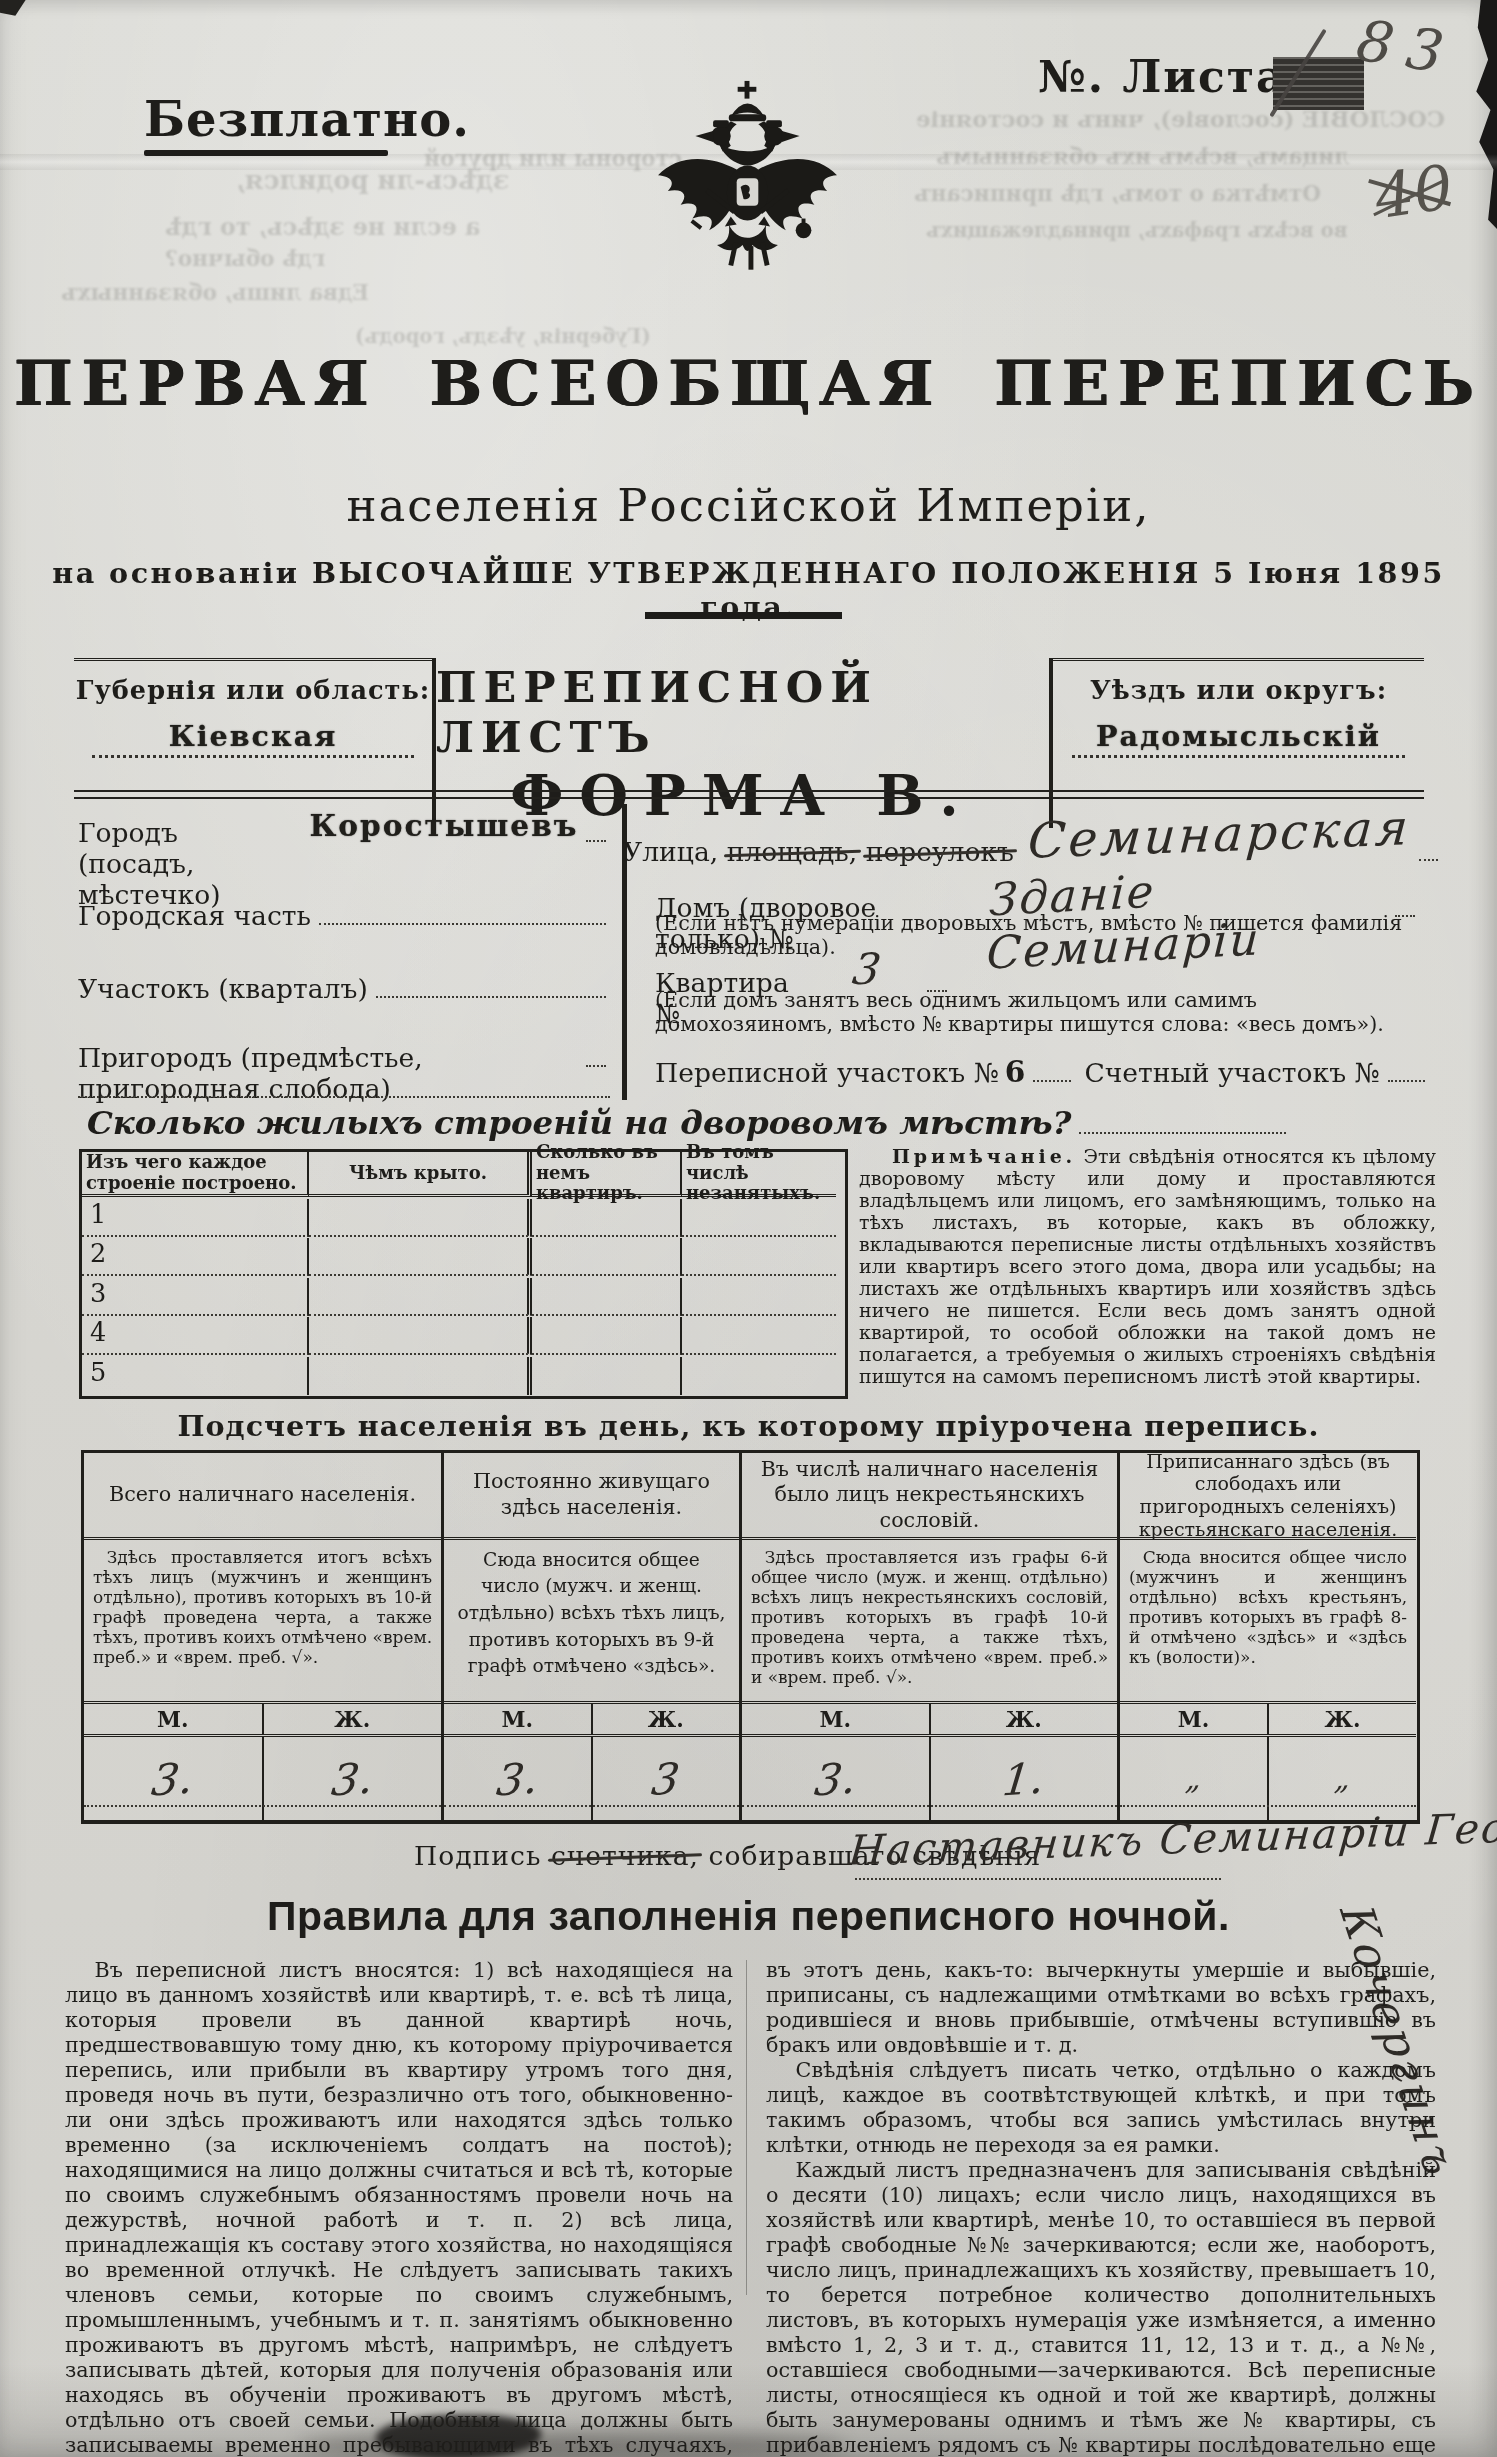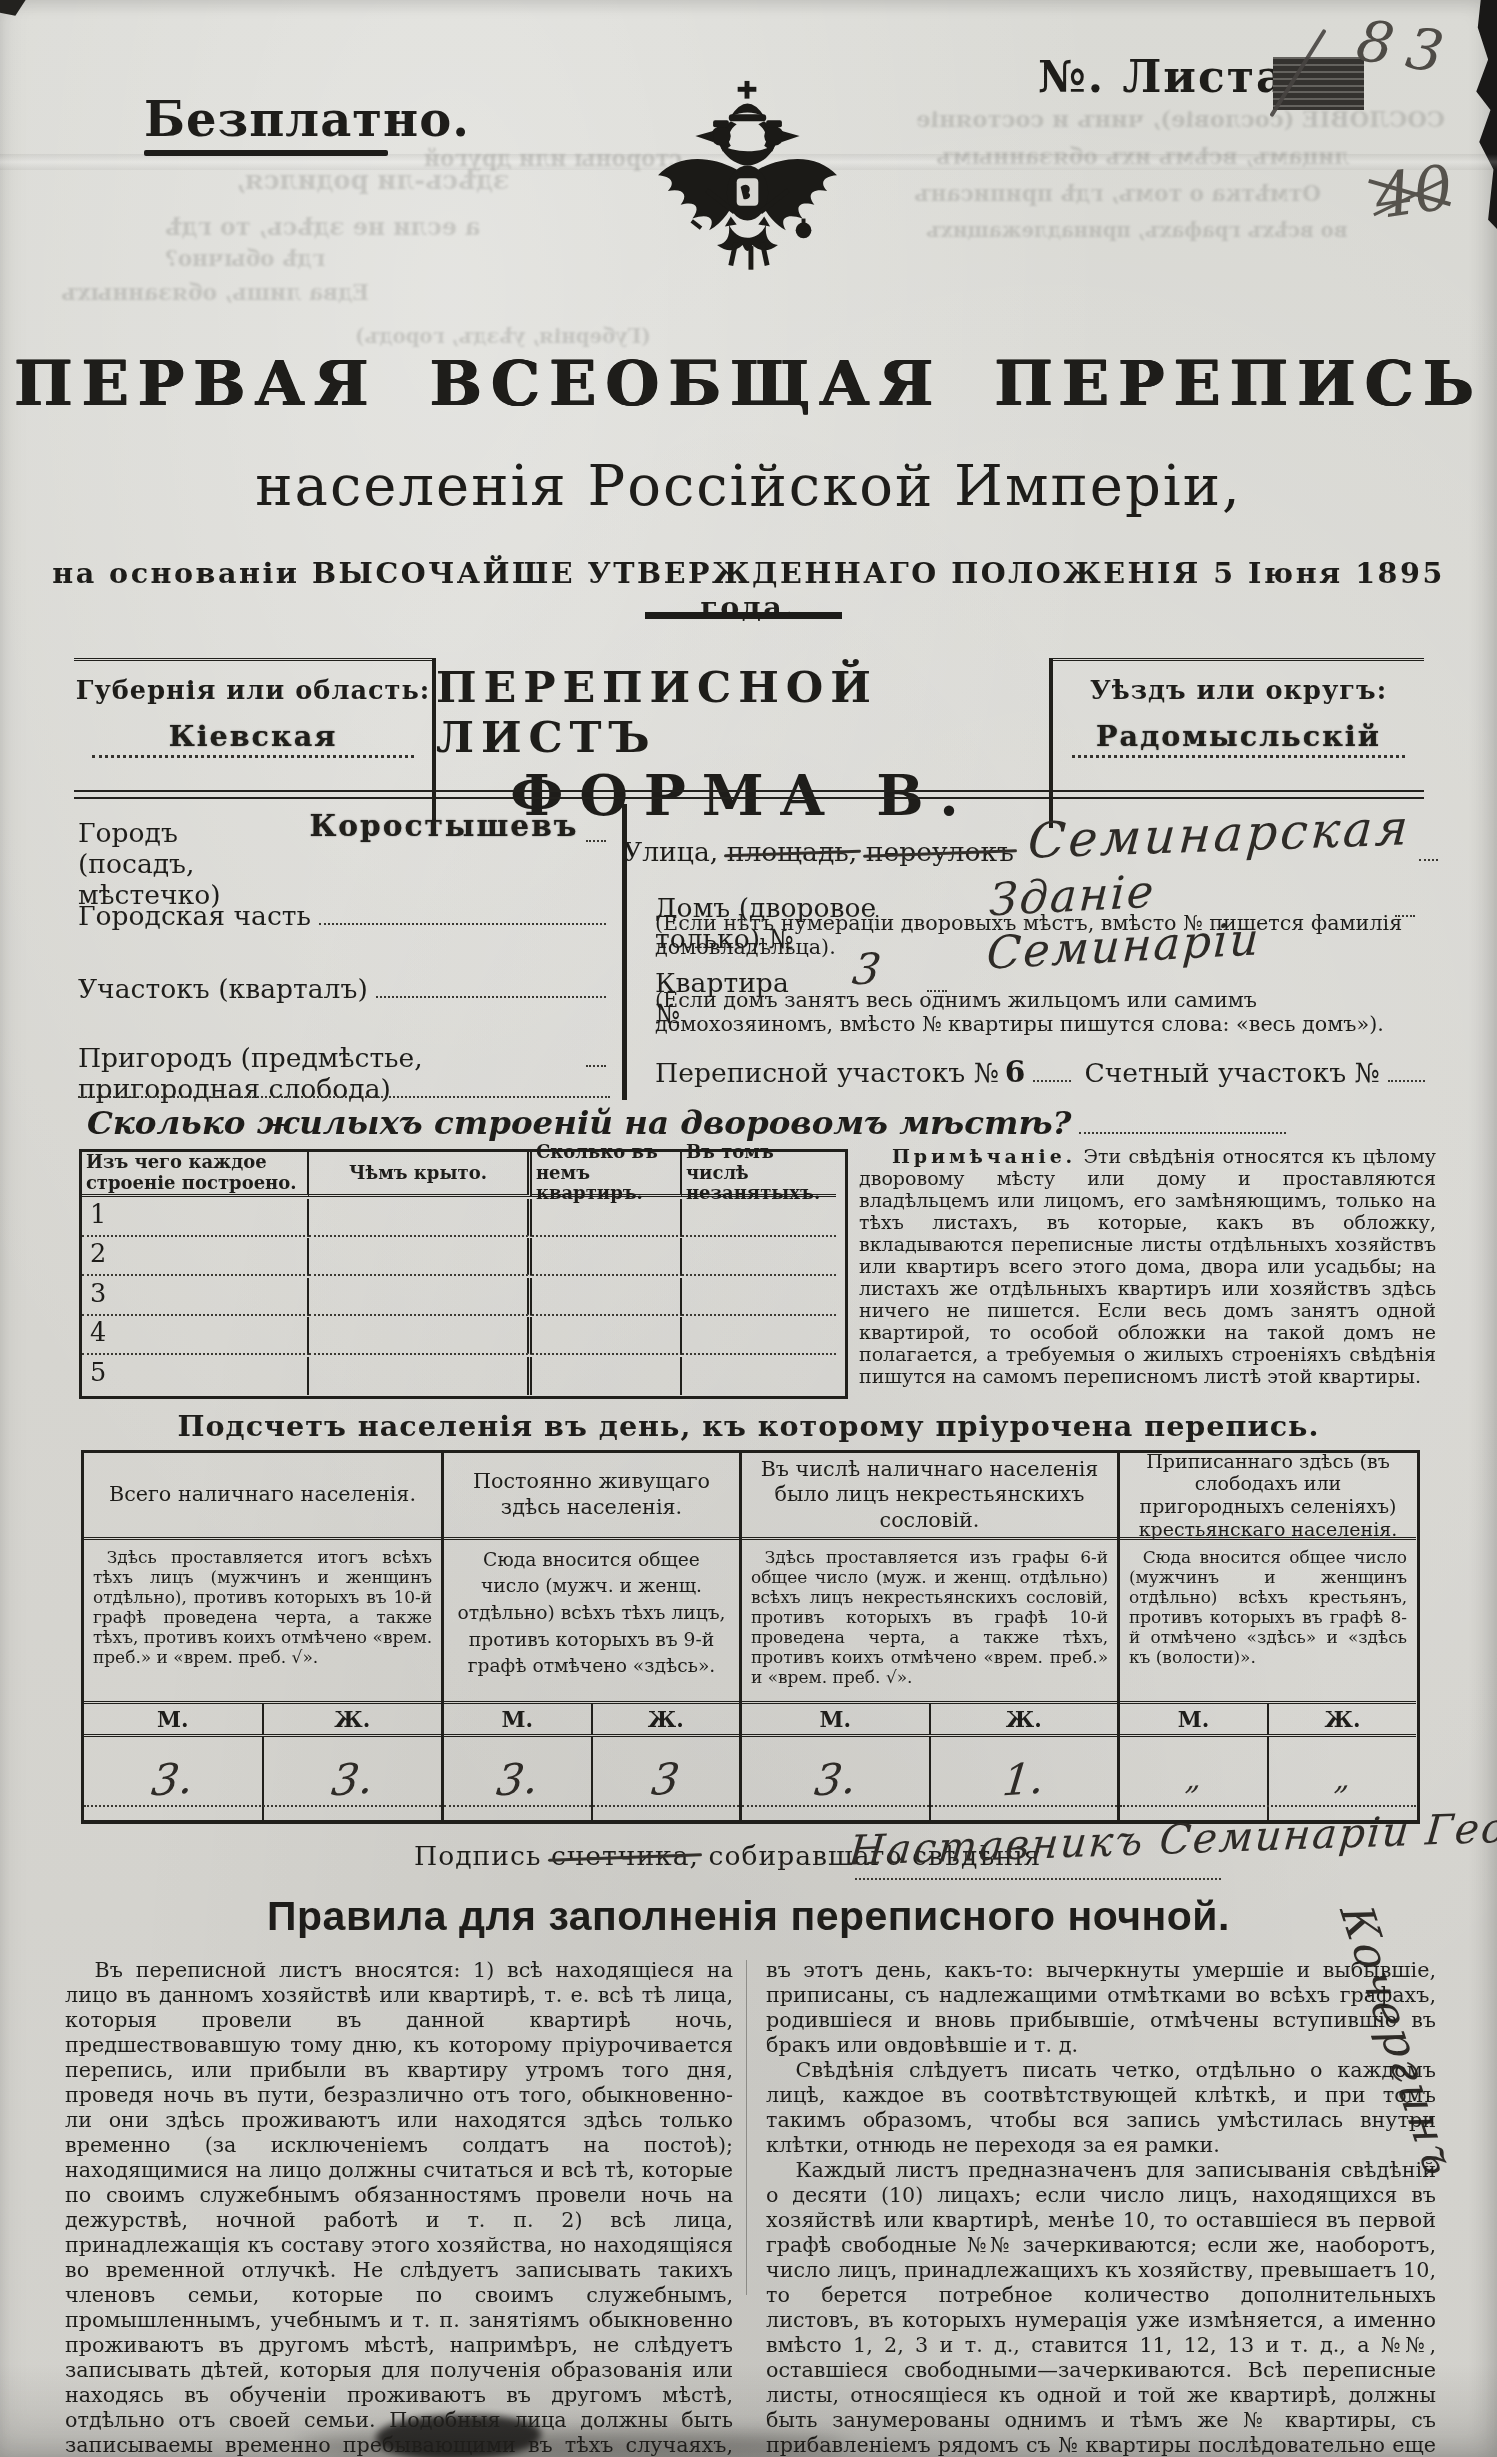--- a/index.html
+++ b/index.html
@@ -29,21 +29,21 @@
   #sheet-box{left:1273px; top:57px; width:91px; height:53px; background:#34322f;
     background-image:repeating-linear-gradient(180deg, rgba(190,188,182,0.35) 0 2px, transparent 2px 6.9px);}
   #sheet-slash{left:1296px; top:21.7px; width:3.9px; height:102px; background:#474441; transform:rotate(32deg); border-radius:2px; opacity:.9;}
   #pencil-83{left:1357px; top:13.8px; font-size:57px; color:#4e4b46; transform:rotate(9deg); letter-spacing:13.8px; font-style:italic;}
   #pencil-40{left:1375px; top:156px; font-size:61px; color:#56534d; transform:rotate(-8deg); font-style:italic;}
   #pencil-40 .x1{position:absolute; left:-7.9px; top:48%; width:110%; height:3.9px; background:#56534d; transform:rotate(24deg);}
   #pencil-40 .x2{position:absolute; left:-5.9px; top:55%; width:105%; height:3px; background:#56534d; transform:rotate(-18deg);}
   
   #title1{left:0; top:347px; width:100%; font-size:62px; font-weight:bold; letter-spacing:8.9px; word-spacing:21.7px;
           text-shadow:0.6px 0 currentColor, -0.6px 0 currentColor;}
-  #title2{left:0; top:453px; width:100%; font-size:56px; letter-spacing:2px;}
+  #title2{left:0; top:479px; width:100%; font-size:45px; letter-spacing:2px;}
   #title3{left:0; top:556px; width:100%; font-size:28.6px; font-weight:bold; letter-spacing:2.5px;}
   #title-rule{left:645px; top:612px; width:197px; height:6.9px; background:#1d1c19;}
   
   #form-header{left:74px; top:658px; width:1350px; height:130px; display:grid; grid-template-columns:358px 621px 371px;}
   .fh-side{border-top:3.9px double #201f1b; padding-top:13.8px; display:flex; flex-direction:column; align-items:center;}
   .fh-label{font-size:25.6px; font-weight:bold; letter-spacing:1px;}
   .fh-value{font-size:28.6px; margin-top:13.8px;}
   .fh-dots{width:90%; border-bottom:3px dotted #35332e; margin-top:2px;}
   .fh-center{border-left:4.9px solid #201f1b; border-right:4.9px solid #201f1b; display:flex; flex-direction:column; align-items:center; padding-top:3.9px;}
   .fh-c1{font-size:43px; font-weight:bold; letter-spacing:6.9px;}

